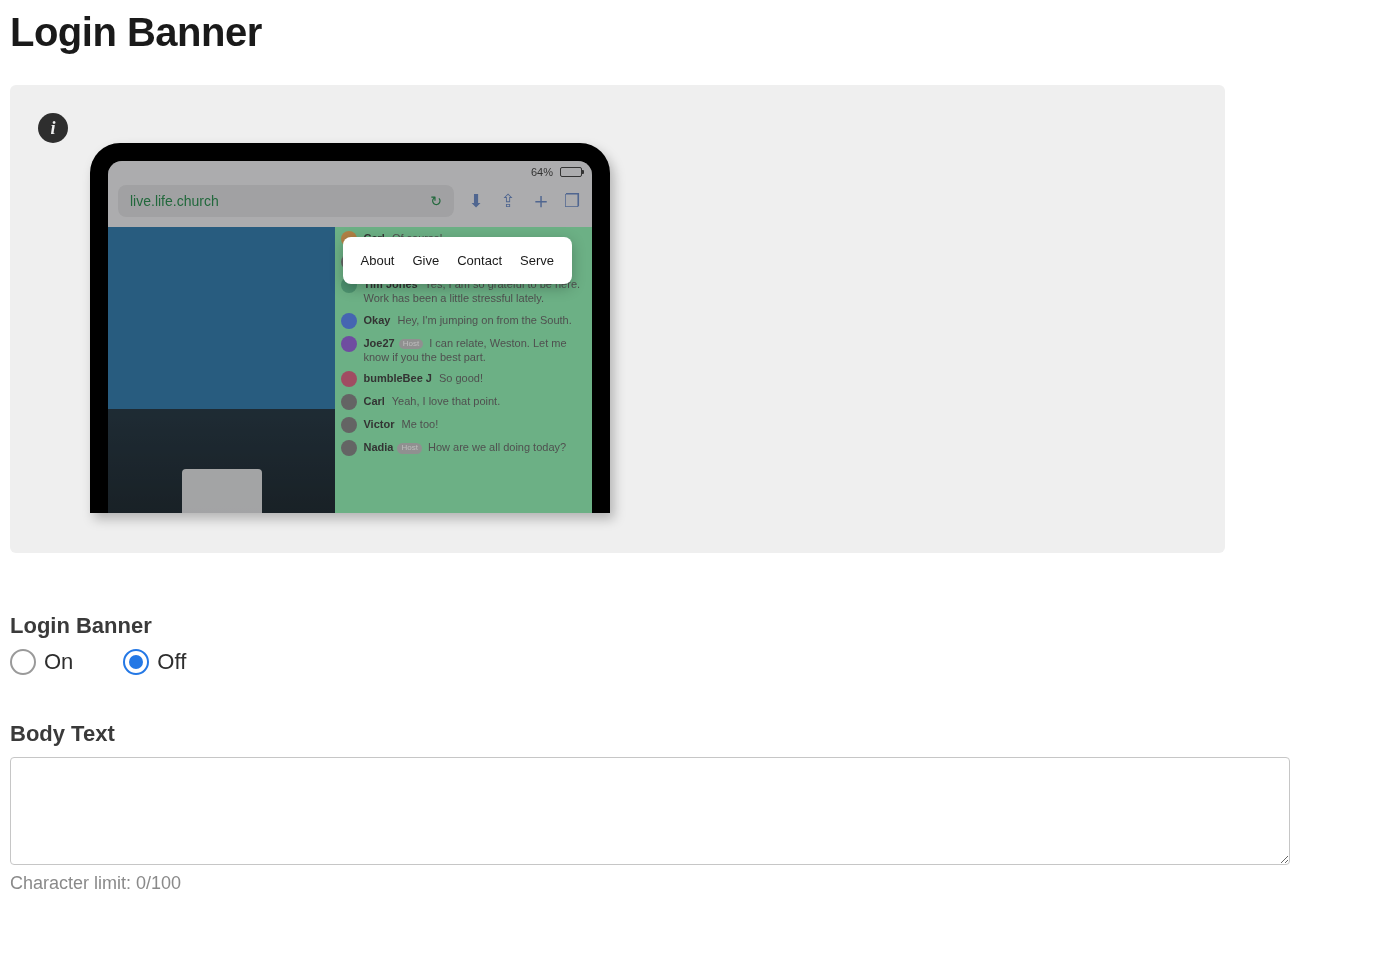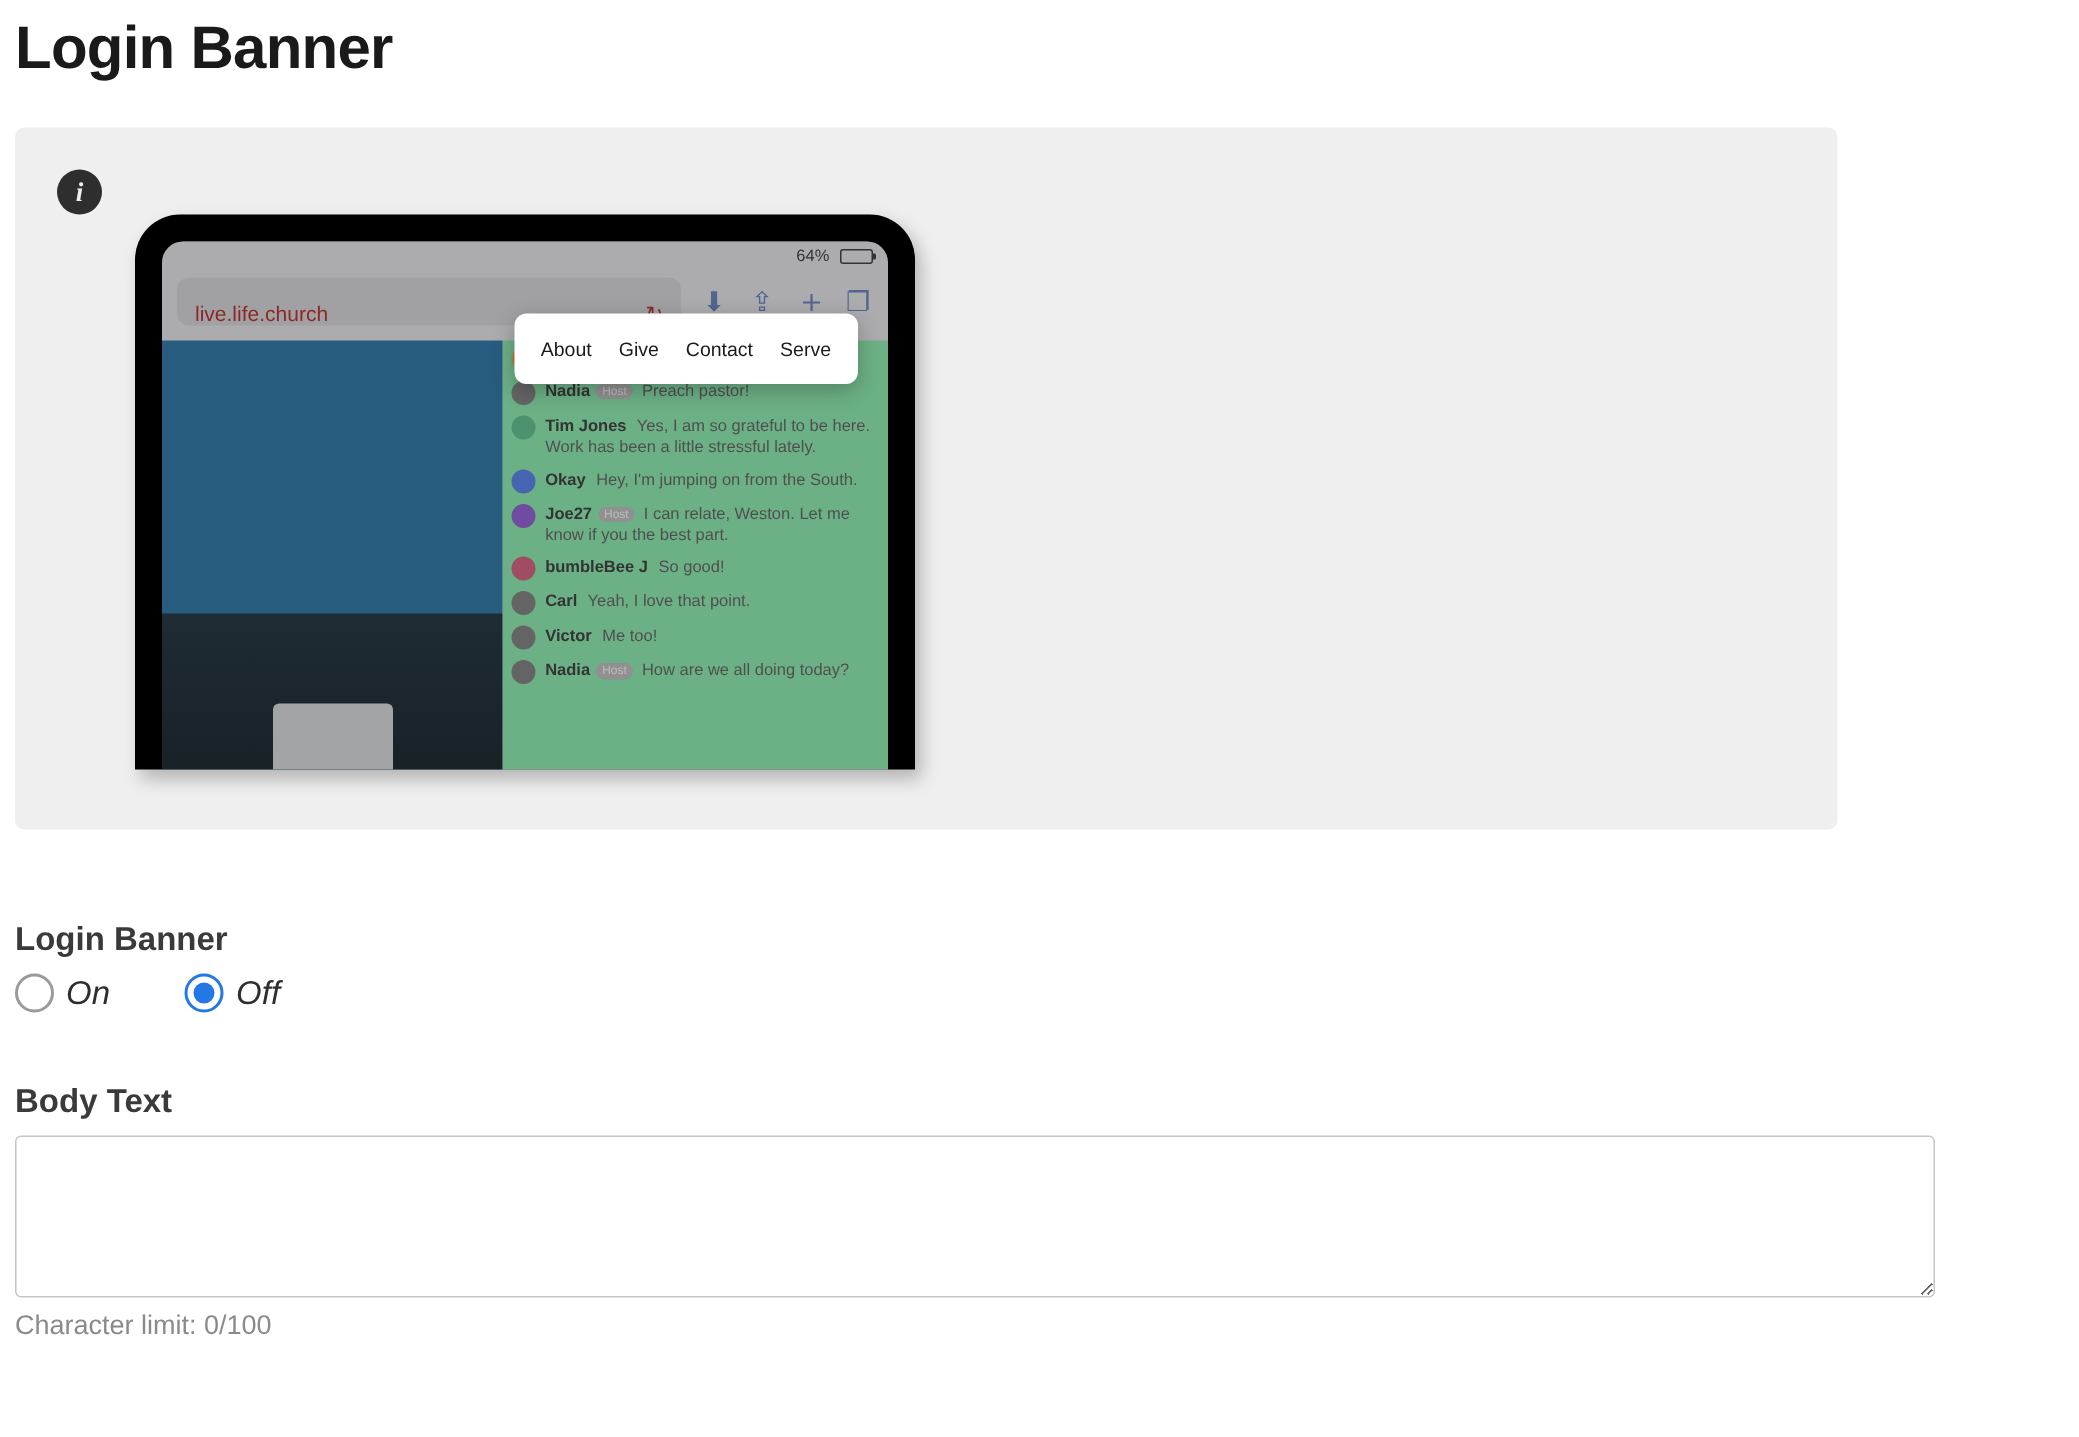--- a/index.html
+++ b/index.html
@@ -96,59 +96,59 @@
     position:absolute; right:-3px; top:2px;
     width:2px; height:4px; background:#2e2e2e; border-radius:0 1px 1px 0;
   }
   .battery-fill { height:100%; width:64%; background:#2e2e2e; }
   .addr-row {
     display:flex; align-items:center; gap:12px;
     padding: 4px 10px 10px 10px;
   }
   .addr-bar {
     flex:1; height:32px; background:#d8d8db; border-radius:8px;
-    display:flex; align-items:flex-end; justify-content:space-between;
-    padding:0 12px; font-size:14px; color:#b91c1c;
+    display:flex; align-items:center; justify-content:space-between;
+    padding:0 12px; font-size:14px; color:#15803d;
   }
   .reload { font-size:14px; }
   .tool-icon { width:20px; text-align:center; font-size:18px; color:#5b7dbd; }
   .plus-icon { font-size:22px; }
   .content-row { display:flex; height: calc(100% - 60px); position:relative; }
   .video-col { flex: 0 0 47%; background:#1e6ea3; position:relative; overflow:hidden; }
   .video-stage {
     position:absolute; bottom:0; left:0; right:0; height:110px;
     background: linear-gradient(#0f2330,#06121a);
   }
   .video-box {
     position:absolute; bottom:0; left:50%; transform:translateX(-50%);
     width:80px; height:50px; background:rgba(255,255,255,.85); border-radius:4px;
   }
   .chat-col { flex:1; background:#86efac; padding:4px 6px 0 6px; font-size:11px; color:#5a5a5a; overflow:hidden; }
   .menu-pop {
-    position:absolute; top:48px; right:20px; z-index:5;
+    position:absolute; top:76px; right:20px; z-index:5;
     background:#fff; border-radius:8px; box-shadow:0 4px 14px rgba(0,0,0,.25);
     padding:16px 18px; display:flex; gap:18px; font-size:13px; color:#1a1a1a;
   }
   .chat-line { display:flex; align-items:flex-start; gap:6px; margin-bottom:7px; line-height:1.3; }
   .avatar { width:16px; height:16px; border-radius:50%; flex-shrink:0; background:#ccc; }
   .av-o{background:#f0a64a;} .av-g{background:#56c08a;} .av-b{background:#4a7bf0;} .av-p{background:#8a55d6;} .av-r{background:#d65577;} .av-img{background:#7a7a7a;}
   .chat-name { font-weight:600; color:#2e2e2e; margin-right:4px; }
   .host-tag { display:inline-block; background:#bdbdbd; color:#fff; font-size:8px; border-radius:6px; padding:0 4px; margin-right:3px; vertical-align:1px;}
   .desc-col { flex:1; padding-top:4px; }
   .desc-text { font-size:24px; line-height:1.45; color:#3a3a3a; margin:0 0 18px 0; }
   .okay-btn {
     margin-top:24px;
     background:#4a90e2; color:#fff; border:none; border-radius:999px;
     font-size:24px; font-weight:600; padding:18px 48px; cursor:pointer;
   }
 
   .form-section { margin-top:60px; }
   .form-label { font-size:22px; font-weight:700; color:#3a3a3a; margin:0 0 10px 0; }
   .radio-row { display:flex; gap:50px; align-items:center; margin-bottom:46px; }
-  .radio-opt { display:flex; align-items:center; gap:8px; font-size:22px; color:#2e2e2e; cursor:pointer;font-style:italic; }
+  .radio-opt { display:flex; align-items:center; gap:8px; font-size:22px; color:#2e2e2e; cursor:pointer; }
   .radio {
     width:26px; height:26px; border:2px solid #9a9a9a; border-radius:50%;
     display:inline-flex; align-items:center; justify-content:center; background:#fff;
   }
   .radio.checked { border-color:#2478e5; }
   .radio.checked::after { content:""; width:14px; height:14px; border-radius:50%; background:#2478e5; }
   .body-textarea {
     width:1280px; height:108px; border:1px solid #c6c6c6; border-radius:4px;
     padding:10px 12px; font-size:18px; font-family:inherit; resize:both;
     display:block;

